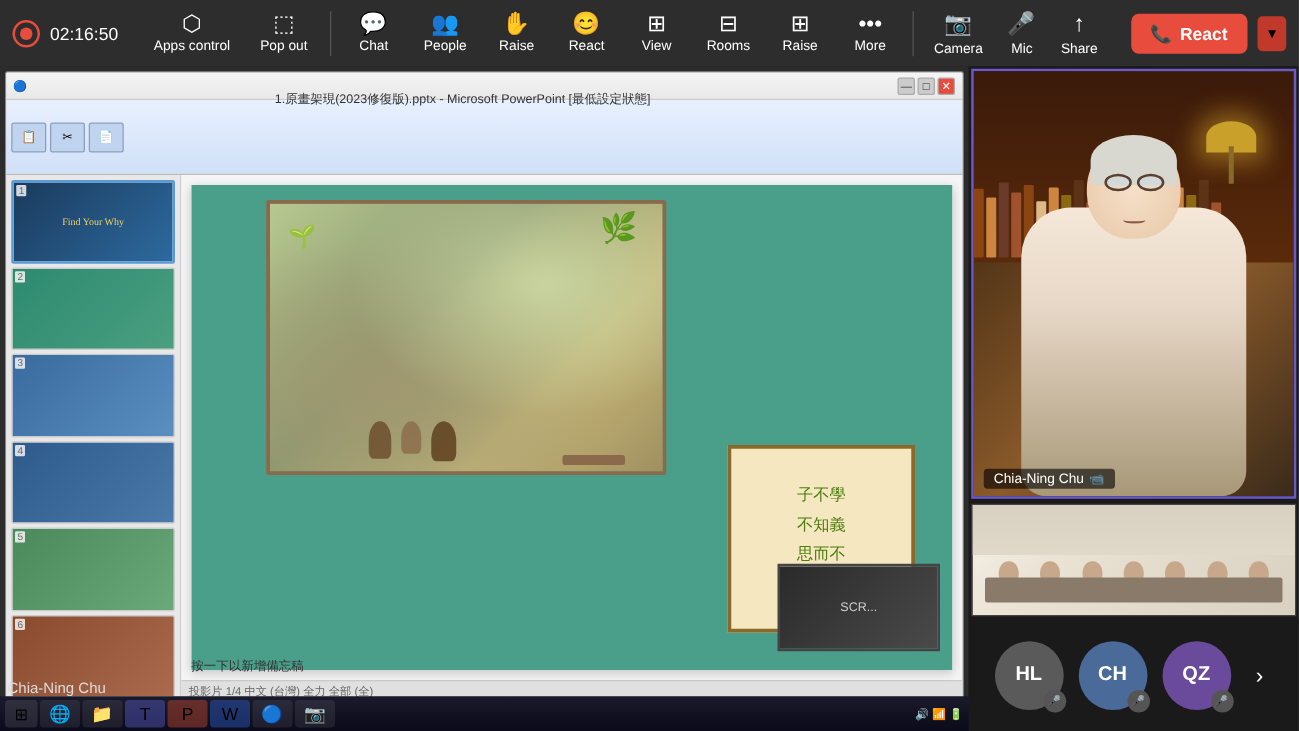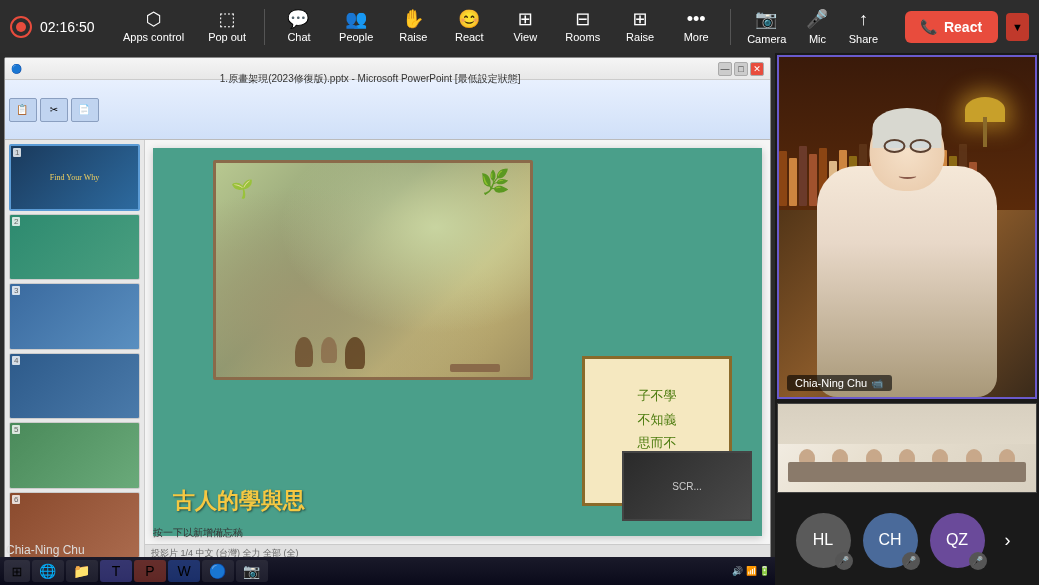--- a/index.html
+++ b/index.html
@@ -500,21 +500,21 @@
       background: #1a1a1a;
       position: relative;
     }
     .participant-avatar {
       width: 55px; height: 55px;
       border-radius: 50%;
       display: flex;
       align-items: center;
       justify-content: center;
       font-size: 16px;
-      font-weight: normal;
+      font-weight: bold;
       color: #fff;
       position: relative;
       cursor: pointer;
     }
     .avatar-hl { background: #5a5a5a; }
     .avatar-ch { background: #4a6a9a; }
     .avatar-qz { background: #6a4a9a; }
     .avatar-mic-icon {
       position: absolute;
       bottom: -2px;
@@ -763,21 +763,20 @@
                 <div style="position:absolute;bottom:5px;right:30px;width:50px;height:8px;background:#8a6a4a;border-radius:2px"></div>
               </div>
             </div>
 
             <div class="slide-calligraphy">
               <div style="font-family:serif;font-size:13px;color:#4d7c0f;line-height:1.8;text-align:center">
                 子不學<br>不知義<br>思而不<br>學則固
               </div>
             </div>
 
-            <div class="slide-text-main">古人的學與思</div>
 
             <div class="video-overlay">
               <div class="video-overlay-inner">
                 <div style="font-size:10px;color:#ccc">SCR...</div>
               </div>
             </div>
 
           </div>
 
           <div class="slide-annotation">按一下以新增備忘稿</div>

